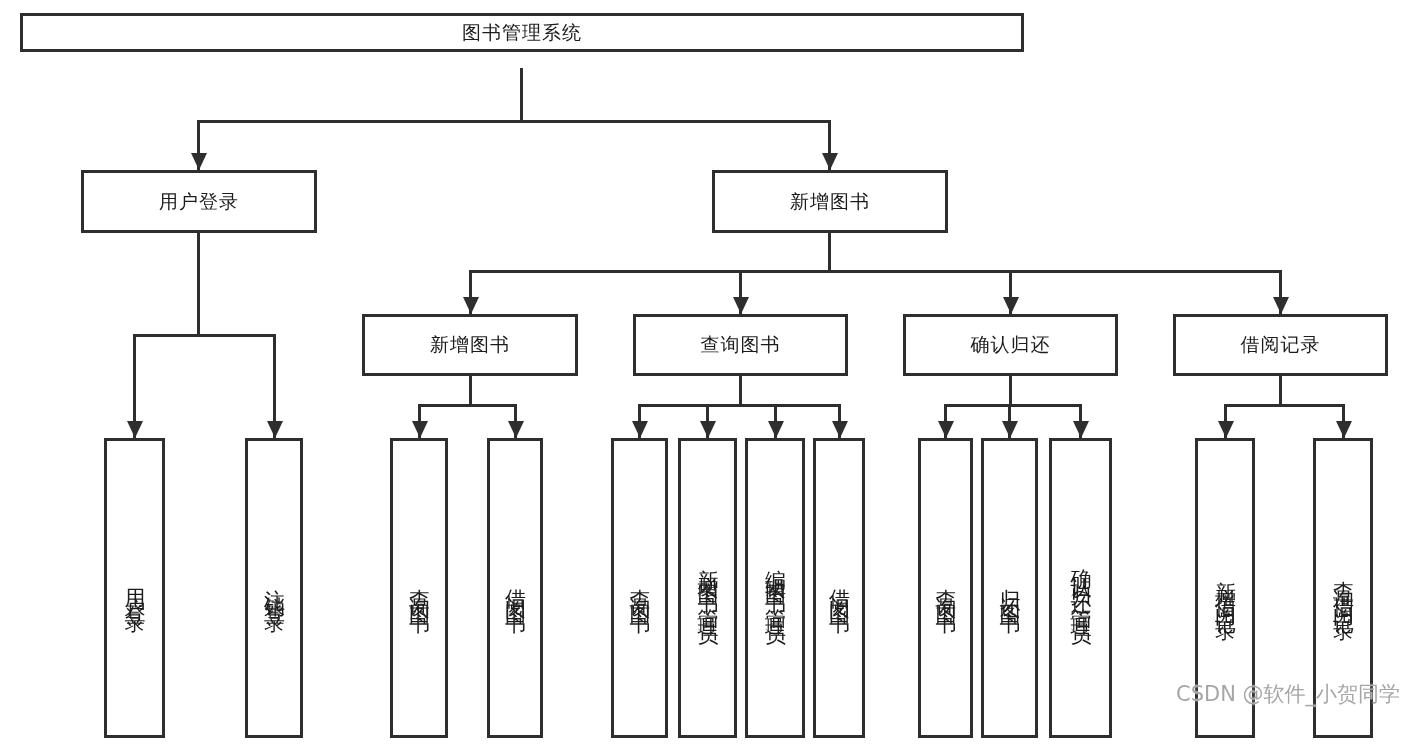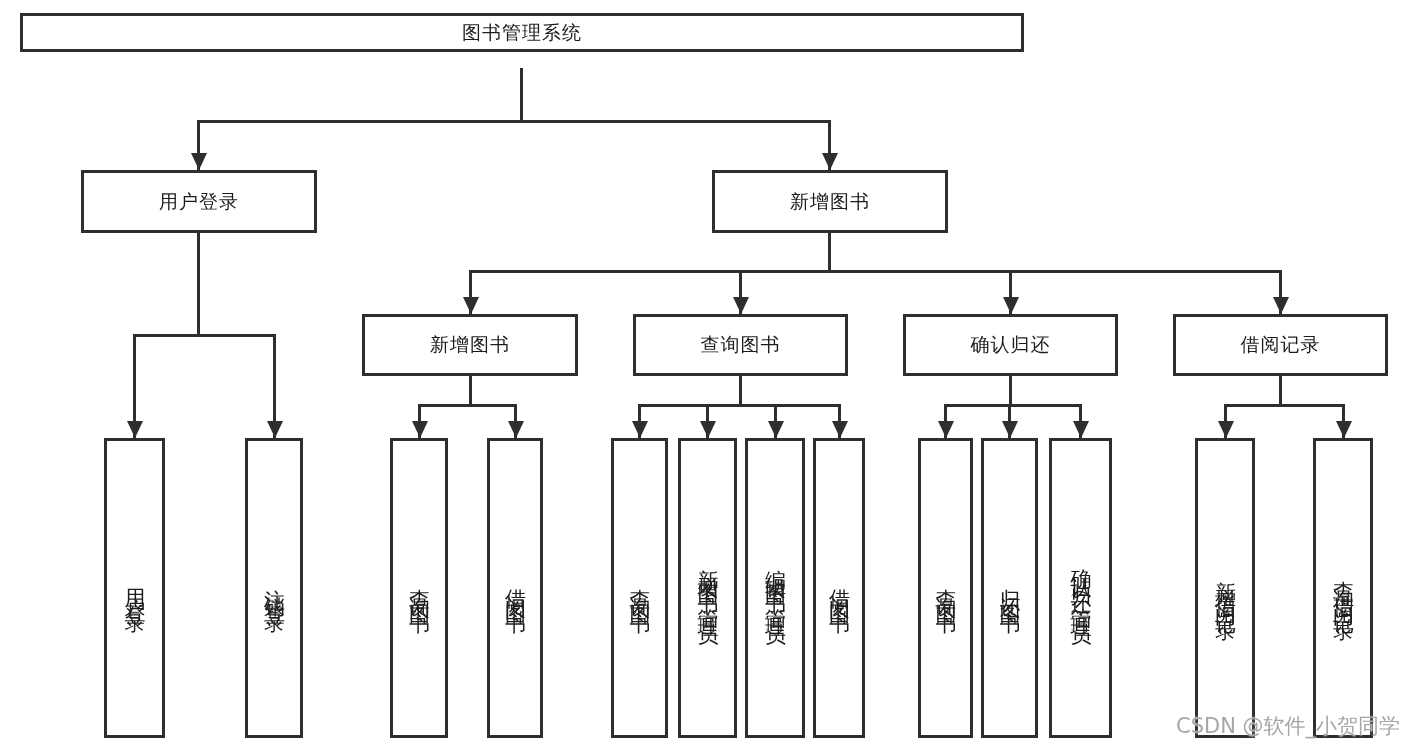--- a/index.html
+++ b/index.html
@@ -47,21 +47,21 @@
     width: 0;
     height: 0;
     border-left: 8px solid transparent;
     border-right: 8px solid transparent;
     border-top: 17px solid var(--line, #2e2e2e);
     z-index: 2;
   }
   .watermark {
     position: absolute;
     left: 1176px;
-    top: 712px;
+    top: 680px;
     font-size: 21px;
     color: var(--watermark, #a6a6a6);
     text-shadow: 0 0 2px rgba(255,255,255,0.9);
     white-space: nowrap;
     z-index: 4;
   }
 </style>
 </head>
 <body>
 

